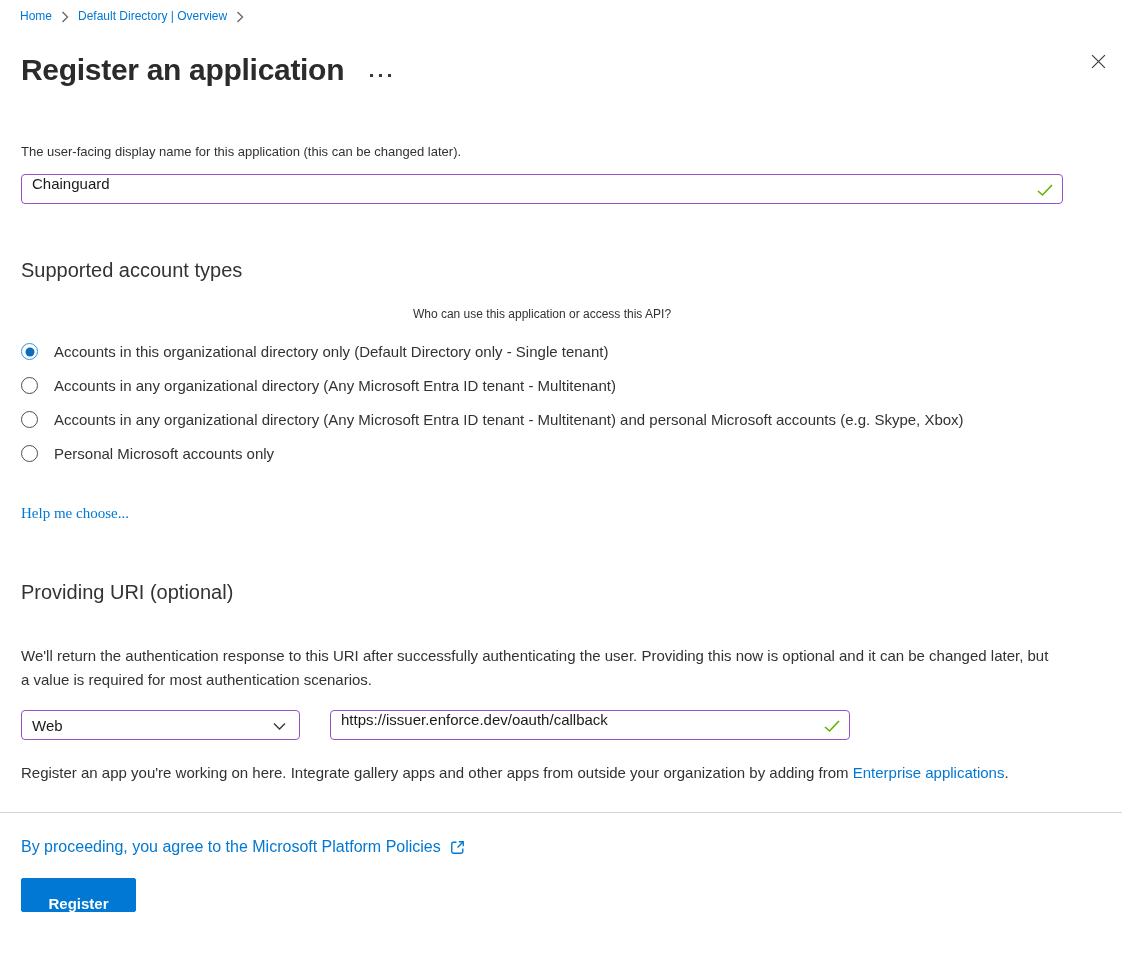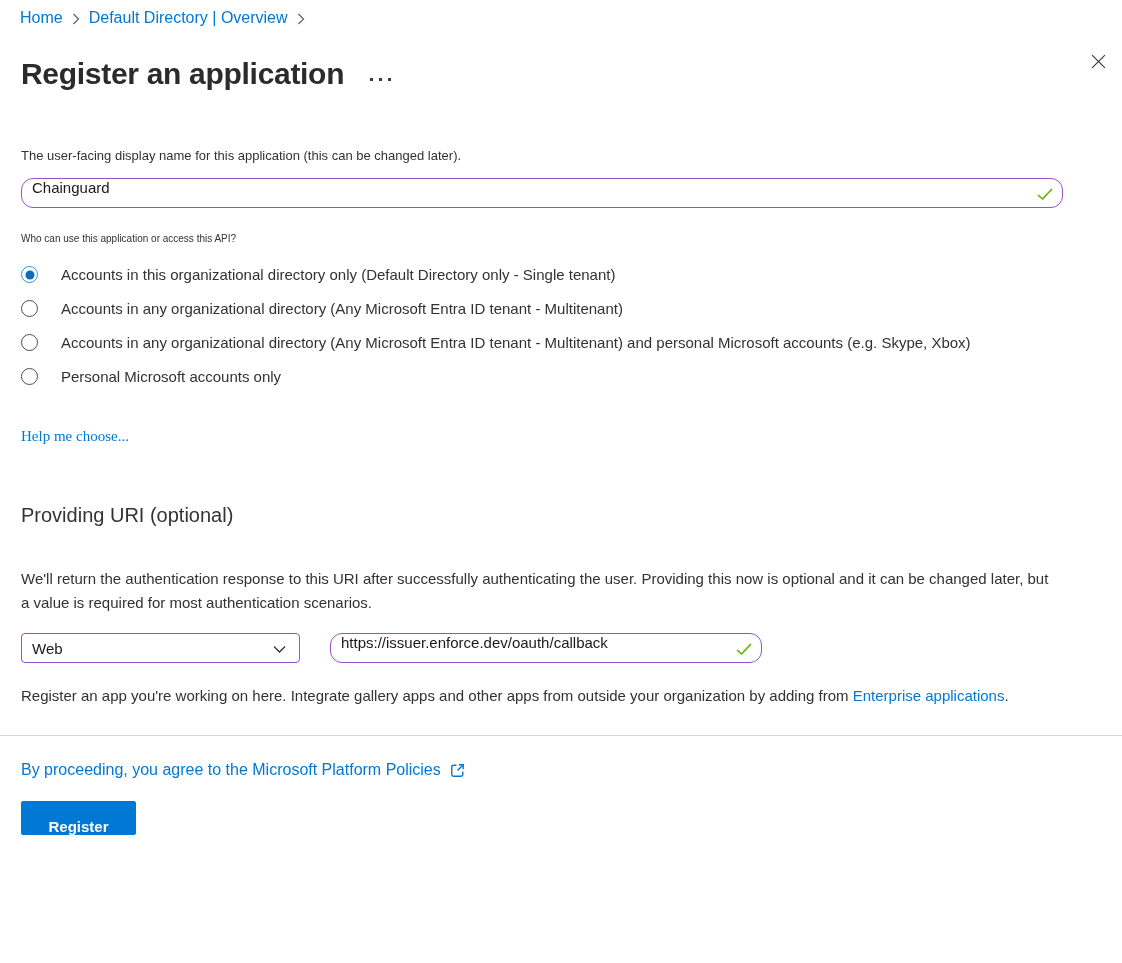--- a/index.html
+++ b/index.html
@@ -8,49 +8,49 @@
     font-family: "Liberation Sans", "DejaVu Sans", sans-serif;
     color: #323232;
     font-size: 15px;
     position: relative;
     overflow: hidden;
   }
   .blade-content { padding: 0 0 0 21px; width: 1063px; }
 
   
   .breadcrumb { display: flex; align-items: center; gap: 9px; padding-top: 9px; margin-left: -1px; }
-  .breadcrumb a { color: #0078d4; text-decoration: none; font-size: 16px; cursor: pointer; }
+  .breadcrumb a { color: #0078d4; text-decoration: none; font-size: 12px; cursor: pointer; }
   .crumb-chevron { display: inline-flex; align-items: center; margin-top: 1px; }
 
   
   .title-row { display: flex; align-items: center; margin-top: 30px; }
   h1.page-title { font-size: 30px; font-weight: 700; color: #2b2b2b; letter-spacing: -0.3px; }
   .more-btn { background: none; border: none; margin-left: 22px; margin-top: 10px; display: flex; gap: 6px; cursor: pointer; padding: 4px; }
   .more-btn i { width: 3px; height: 3px; background: #3a3a3a; display: block; }
   .close-btn { position: absolute; top: 52px; right: 14px; background: none; border: none; cursor: pointer; padding: 2px; }
 
   
   .field-label { margin-top: 57px; font-size: 13px; color: #323232; }
   .input-wrap { position: relative; margin-top: 15px; }
   .text-input {
-    width: 100%; height: 30px; border: 1px solid #9552c9; border-radius: 12px;
+    width: 100%; height: 30px; border: 1px solid #9552c9; border-radius: 4px;
     padding: 0 34px 12px 10px; font-size: 15px; color: #1a1a1a;
     font-family: "Liberation Sans", "DejaVu Sans", sans-serif; outline: none; background: #fff;
   }
   .valid-check { position: absolute; right: 10px; top: 9px; pointer-events: none; }
 
   
   .section-heading { font-size: 20px; font-weight: 400; color: #333333; }
   .heading-account { margin-top: 55px; }
   .heading-redirect { margin-top: 59px; }
-  .question { margin-top: 25px; font-size: 10px; color: #323232; }
+  .question { margin-top: 25px; font-size: 12px; color: #323232; text-align: center; }
 
   
   .radio-group { margin-top: 19px; }
-  .radio-row { display: flex; align-items: flex-start; gap: 23px; margin-bottom: 10px; cursor: pointer; }
+  .radio-row { display: flex; align-items: flex-start; gap: 16px; margin-bottom: 10px; cursor: pointer; }
   .radio-circle {
     width: 17px; height: 17px; border-radius: 50%; border: 1px solid #4d4d4d;
     flex-shrink: 0; margin-top: 3px; position: relative; background: #fff;
   }
   .radio-row.selected .radio-circle { border-color: #2b96e8; }
   .radio-row.selected .radio-circle::after {
     content: ""; position: absolute; left: 50%; top: 50%; transform: translate(-50%, -50%);
     width: 9px; height: 9px; border-radius: 50%; background: #0e6bb8;
   }
   .radio-label { line-height: 24px; max-width: 955px; color: #323232; }
@@ -59,21 +59,21 @@
 
   
   .redirect-desc { margin-top: 40px; line-height: 24px; max-width: 1030px; color: #323232; }
   .uri-row { display: flex; margin-top: 18px; gap: 30px; }
   .dropdown {
     width: 279px; height: 30px; border: 1px solid #9552c9; border-radius: 4px;
     display: flex; align-items: center; justify-content: space-between;
     padding: 0 13px 0 10px; cursor: pointer; background: #fff; text-align: right;
   }
   .dropdown-value { font-size: 15px; color: #1a1a1a; }
-  .uri-input-wrap { position: relative; width: 432px; }
+  .uri-input-wrap { position: relative; width: 520px; }
 
   
   .enterprise-note { margin-top: 21px; line-height: 24px; max-width: 1030px; color: #323232; }
   .enterprise-note a { color: #0078d4; text-decoration: none; cursor: pointer; }
 
   
   .divider { margin-top: 27px; border-top: 1px solid #d6d6d6; width: 1122px; margin-left: -21px; }
   .footer { padding-top: 25px; }
   .policy-link { color: #0078d4; text-decoration: none; display: inline-flex; align-items: center; gap: 8px; font-size: 16px; cursor: pointer; }
   .register-btn {
@@ -124,20 +124,21 @@
   <div class="input-wrap">
     <input class="text-input" type="text" value="Chainguard" style="">
     <span class="valid-check">
       <svg width="16" height="13" viewBox="0 0 16 13">
           <path d="M1 7 L5.5 11 L15 1" fill="none" stroke="#5db300" stroke-width="1.6"></path>
         </svg>
     </span>
   </div>
 
   
+  <h2 class="section-heading heading-account">Supported account types</h2>
   <div class="question">Who can use this application or access this API?</div>
 
   <div class="radio-group" role="radiogroup">
     <div class="radio-row selected" role="radio" aria-checked="true">
       <span class="radio-circle"></span>
       <span class="radio-label">Accounts in this organizational directory only (Default Directory only - Single tenant)</span>
     </div>
     <div class="radio-row" role="radio" aria-checked="false">
       <span class="radio-circle"></span>
       <span class="radio-label">Accounts in any organizational directory (Any Microsoft Entra ID tenant - Multitenant)</span>

